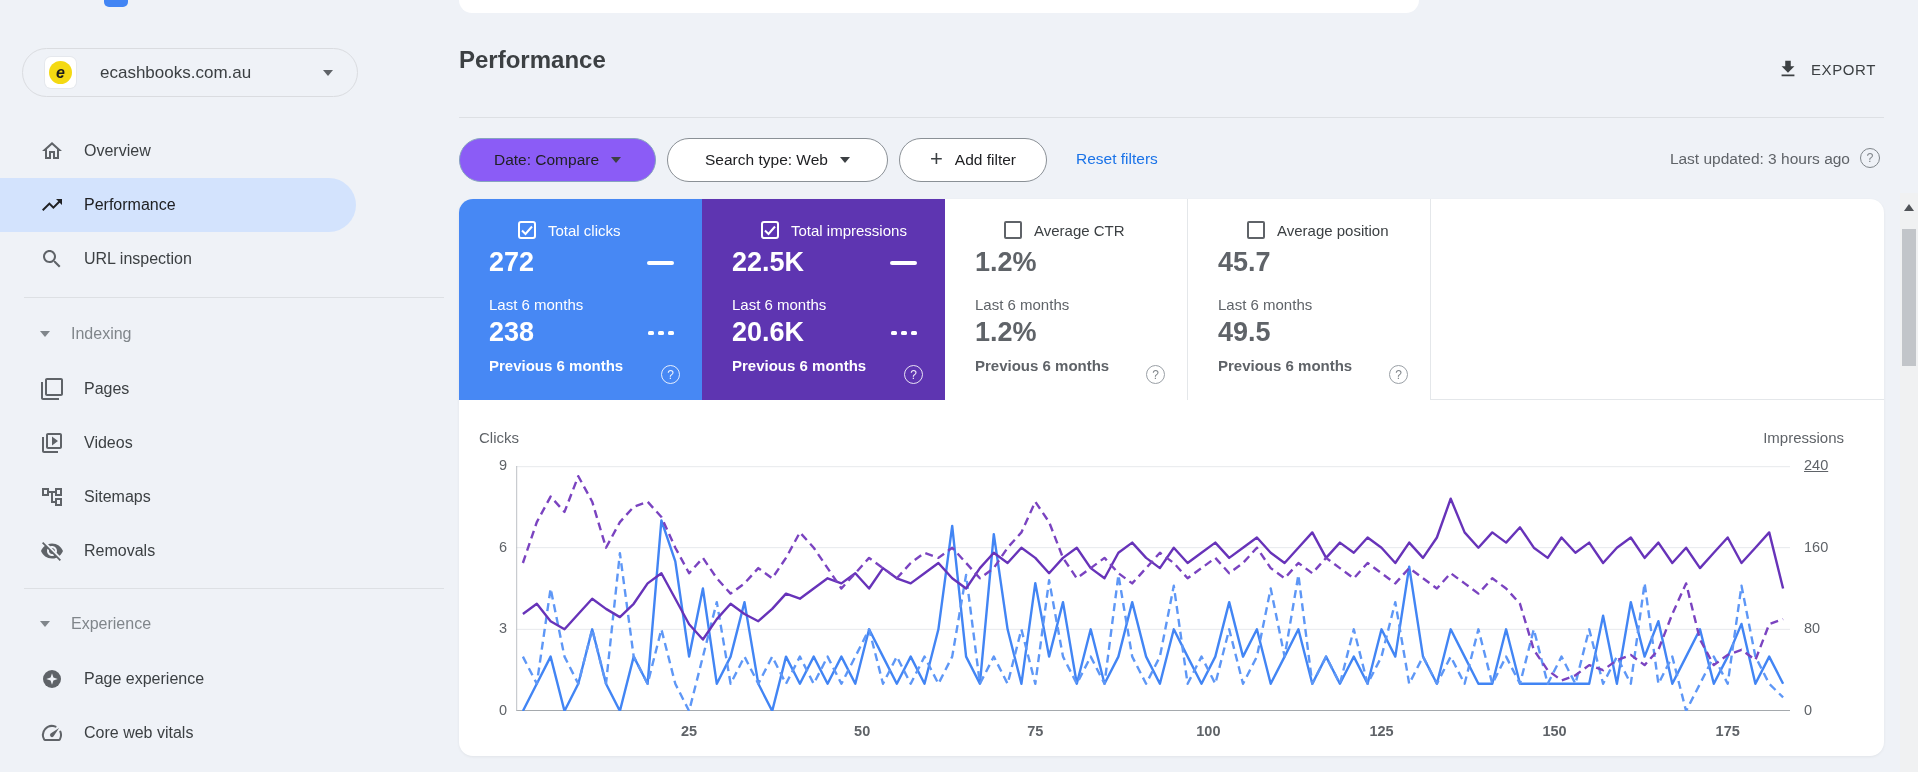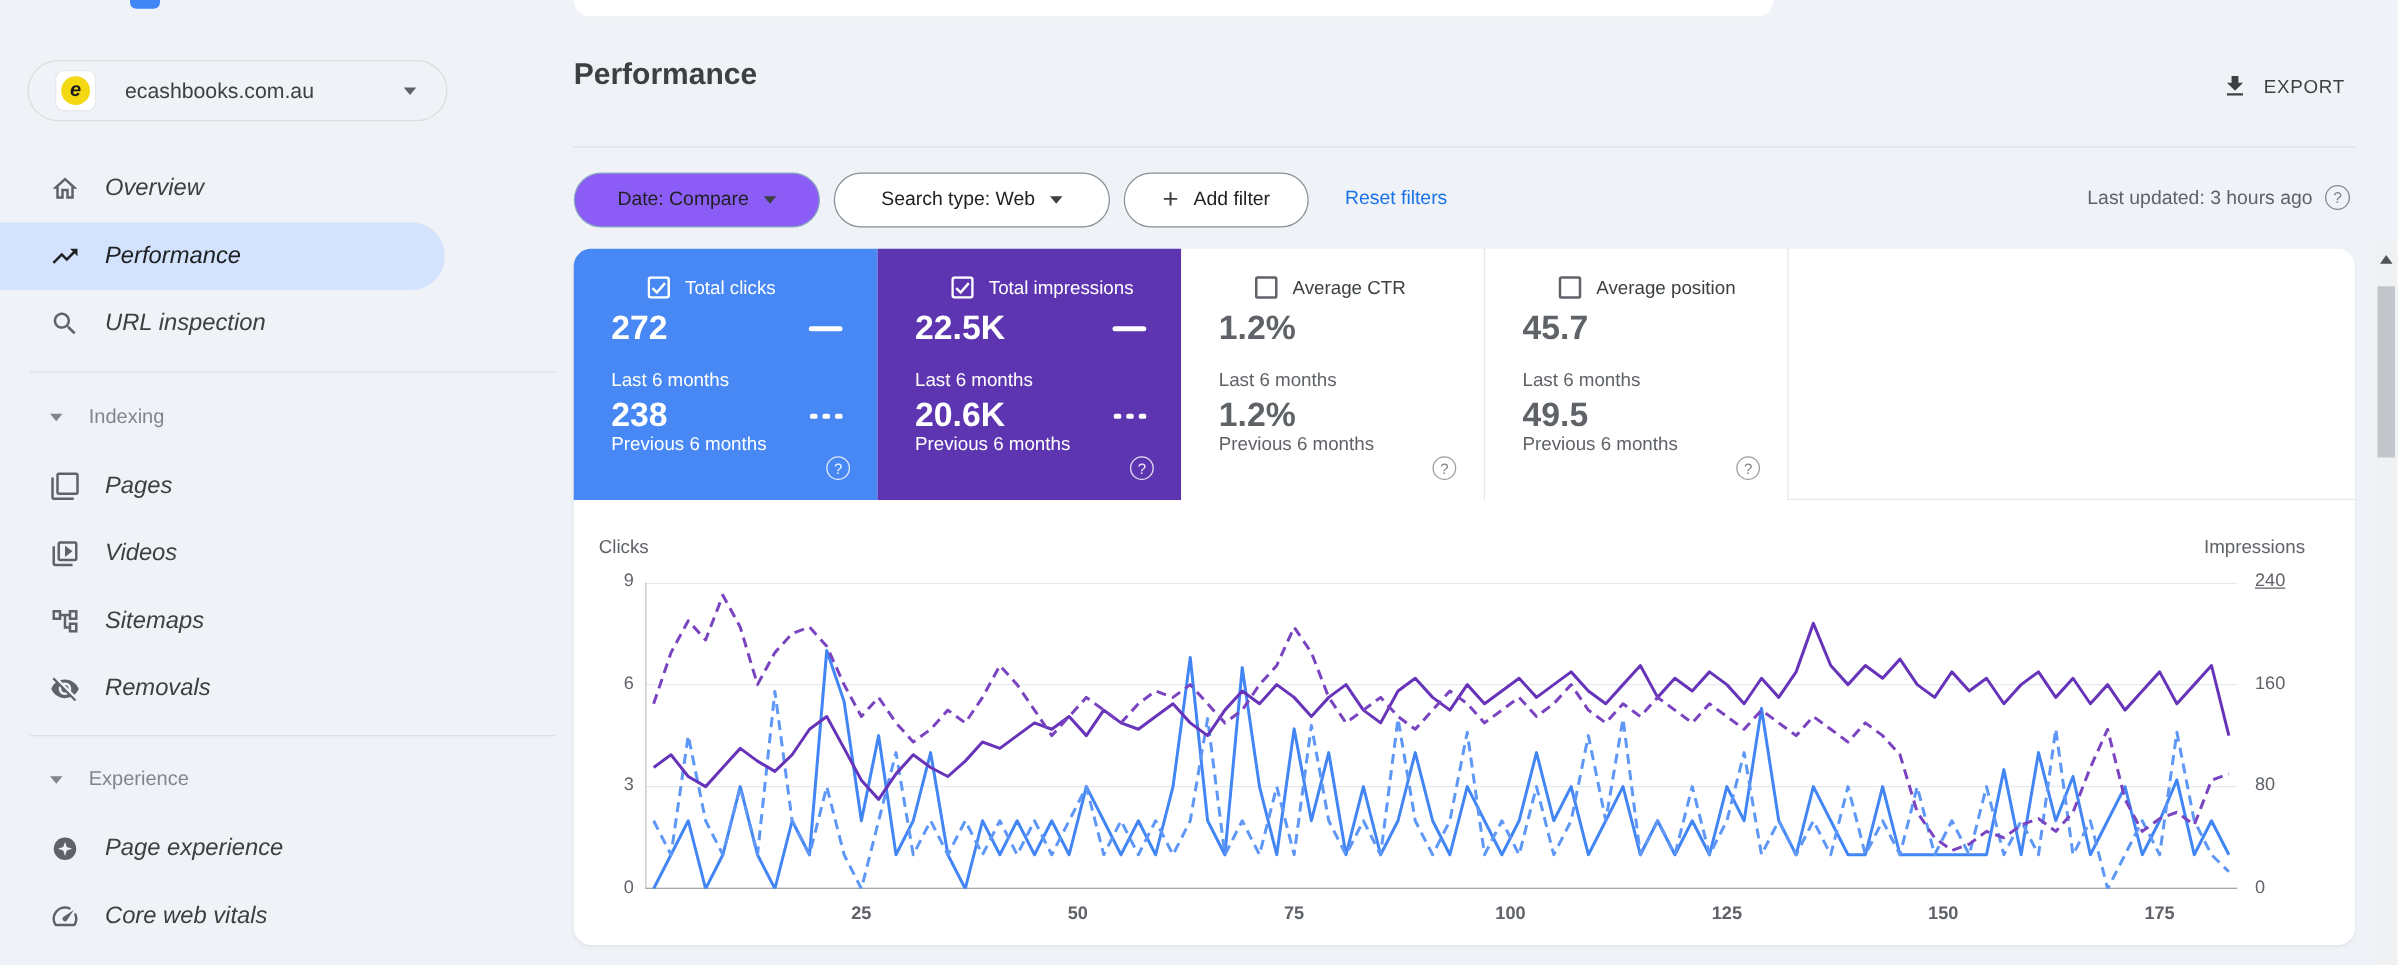--- a/index.html
+++ b/index.html
@@ -13,21 +13,21 @@
   
   .property-selector { position:absolute; left:22px; top:48px; width:336px; height:49px; border:1px solid #dadce0; border-radius:25px; display:flex; align-items:center; cursor:pointer; }
   .prop-logo { width:31px; height:31px; background:#fff; border-radius:6px; margin-left:22px; display:flex; align-items:center; justify-content:center; box-shadow:0 0 0 1px rgba(0,0,0,.04); }
   .prop-logo-circle { width:23px; height:23px; border-radius:50%; background:#f4d912; display:flex; align-items:center; justify-content:center; font-weight:bold; font-style:italic; font-size:16px; color:#1b1b1b; }
   .prop-label { margin-left:24px; font-size:17px; color:#3c4043; flex:1; }
   .caret { width:0; height:0; border-left:5px solid transparent; border-right:5px solid transparent; border-top:6px solid #5f6368; }
   .prop-caret { margin-right:24px; }
 
   .nav-row { position:absolute; left:0; width:356px; height:54px; display:flex; align-items:center; cursor:pointer; }
   .nav-row .nicon { width:24px; height:24px; margin-left:40px; flex:0 0 24px; }
-  .nav-row .nlabel { margin-left:20px; font-size:19px; color:#3c4043;font-style:italic; }
+  .nav-row .nlabel { margin-left:20px; font-size:16px; color:#3c4043; }
   .nav-row.active { background:#d3e3fd; border-radius:0 28px 28px 0; }
   .nav-row.active .nlabel { color:#202124; font-weight:500; }
   .side-divider { position:absolute; left:24px; width:420px; height:1px; background:#dde0e4; }
   .section-head { position:absolute; left:0; width:356px; height:40px; display:flex; align-items:center; cursor:pointer; }
   .section-head .tri { margin-left:40px; width:0; height:0; border-left:5px solid transparent; border-right:5px solid transparent; border-top:6px solid #80868b; }
   .section-head .slabel { margin-left:21px; font-size:16px; color:#80868b; }
 
   
   .page-title { position:absolute; left:459px; top:46px; font-size:24px; color:#3c4043; }
   .export-btn { position:absolute; right:42px; top:58px; display:flex; align-items:center; gap:12px; cursor:pointer; }
@@ -52,21 +52,21 @@
   .tile { position:absolute; top:0; width:243px; height:201px; cursor:pointer; }
   .tile-0 { left:0; background:#4788f4; border-radius:14px 0 0 0; }
   .tile-1 { left:243px; background:#5e35b1; }
   .tile-2 { left:486px; background:#fff; border-right:1px solid #e4e7ea; }
   .tile-3 { left:729px; background:#fff; border-right:1px solid #e4e7ea; }
   .tile-head { position:absolute; left:30px; top:22px; display:flex; align-items:center; gap:12px;margin-left:29px; }
   .tile-label { font-size:15px; }
   .tile .v1 { position:absolute; left:30px; top:48px; font-size:27px; font-weight:bold; }
   .tile .c1 { position:absolute; left:30px; top:97px; font-size:15px; }
   .tile .v2 { position:absolute; left:30px; top:118px; font-size:27px; font-weight:bold; }
-  .tile .c2 { position:absolute; left:30px; top:148px; font-size:15px; }
+  .tile .c2 { position:absolute; left:30px; top:158px; font-size:15px;font-weight:bold; }
   .tile-0 .tile-label,.tile-0 .v1,.tile-0 .c1,.tile-0 .v2,.tile-0 .c2,
   .tile-1 .tile-label,.tile-1 .v1,.tile-1 .c1,.tile-1 .v2,.tile-1 .c2 { color:#fff; }
   .tile-2 .tile-label,.tile-3 .tile-label { color:#3c4043; }
   .tile-2 .v1,.tile-2 .v2,.tile-3 .v1,.tile-3 .v2 { color:#5f6368; }
   .tile-2 .c1,.tile-2 .c2,.tile-3 .c1,.tile-3 .c2 { color:#5f6368; }
   .marker-solid { position:absolute; right:28px; top:62px; width:27px; height:4px; border-radius:2px; background:#fff; }
   .marker-dotted { position:absolute; right:28px; top:132px; display:flex; gap:4px; }
   .marker-dotted i { width:6px; height:4px; border-radius:1.5px; background:#fff; display:block; }
   .tile-help { position:absolute; right:22px; bottom:16px; width:19px; height:19px; border-radius:50%; font-size:12px; display:flex; align-items:center; justify-content:center; cursor:pointer; }
   .tile-0 .tile-help,.tile-1 .tile-help { border:1.6px solid rgba(255,255,255,.85); color:rgba(255,255,255,.9); }

